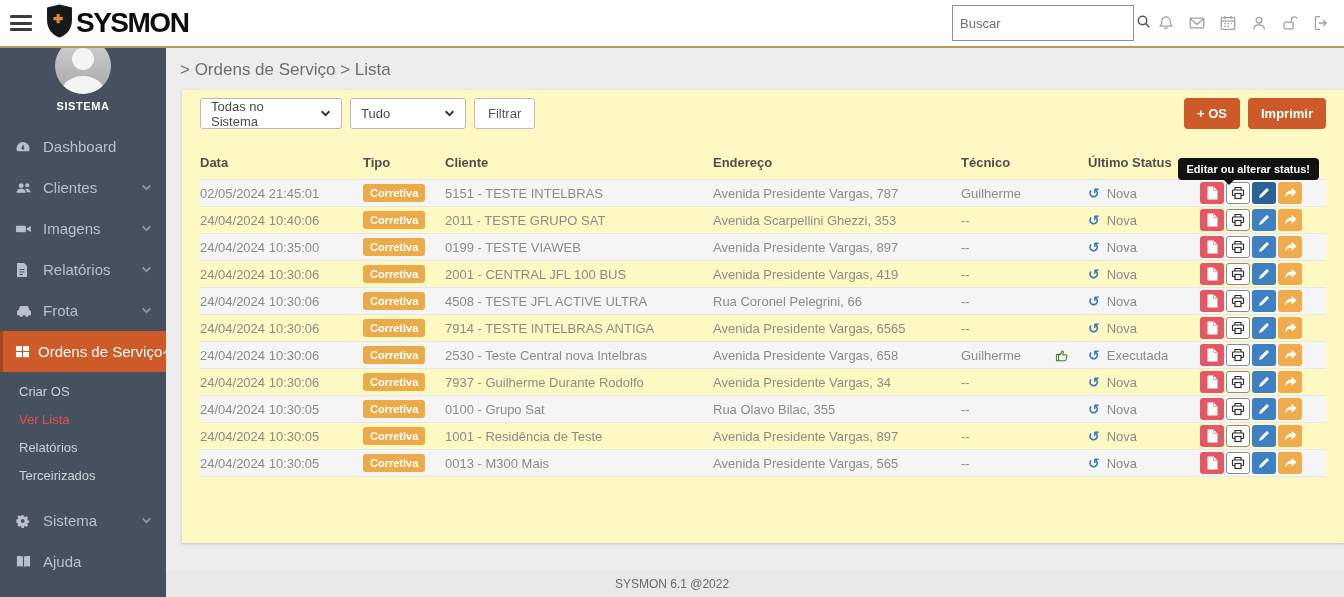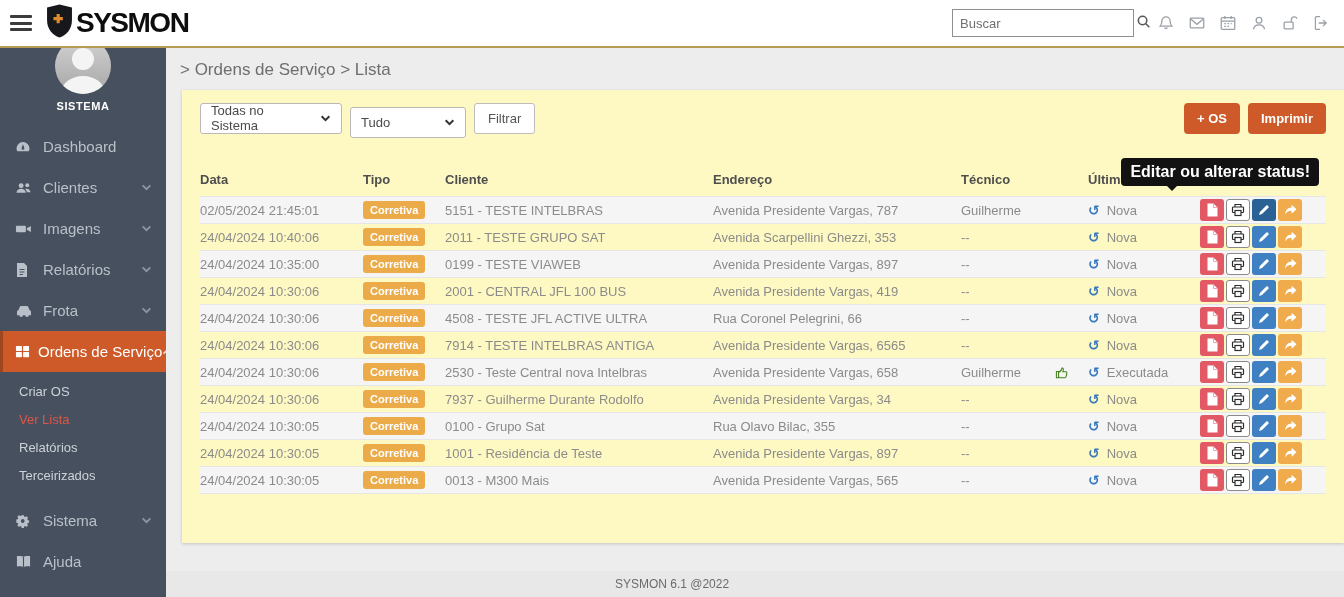--- a/index.html
+++ b/index.html
@@ -8,21 +8,21 @@
   #page { position:relative; width:1344px; height:597px; background:var(--page-bg,#ededed); overflow:hidden; }
 
   
   .topbar { position:absolute; top:0; left:0; width:100%; height:48px; background:#fff;
             border-bottom:2px solid var(--gold-line,#b79a55); display:flex; align-items:center; z-index:3; }
   .hamburger { width:22px; height:16px; margin:0 14px 0 10px; display:flex; flex-direction:column; justify-content:space-between; cursor:pointer; }
   .hamburger span { display:block; height:3px; background:#3c3c3c; border-radius:1px; }
   .logo { display:flex; align-items:center; gap:3px; }
   .logo-text { font-size:28px; font-weight:800; color:#0d0d0d; letter-spacing:-1.5px; }
   .topbar-right { margin-left:auto; display:flex; align-items:center; padding-right:8px; }
-  .search-box { display:flex; align-items:center; border:1px solid #8f8f8f; height:28px; width:182px; padding:0 7px; margin-right:16px; background:#fff; }
+  .search-box { display:flex; align-items:center; border:1px solid #8f8f8f; height:36px; width:182px; padding:0 7px; margin-right:16px; background:#fff; }
   .search-box input { border:none; outline:none; flex:1; font-size:13px; color:#555; background:transparent; }
   .search-box input::placeholder { color:#6f6f6f; }
   .hicon { width:31px; display:flex; justify-content:center; color:#9aa0a6; cursor:pointer; }
 
   
   .sidebar { position:absolute; top:48px; left:0; width:166px; bottom:0; background:var(--sidebar-bg,#47505e); z-index:4; overflow:hidden; }
   .profile { position:relative; height:56px; }
   .avatar { position:absolute; left:50%; top:-10px; transform:translateX(-50%); width:56px; height:56px; border-radius:50%;
             background:linear-gradient(#d2d2d2,#a6a6a6); overflow:hidden; }
   .avatar .head { position:absolute; left:50%; top:10px; transform:translateX(-50%); width:22px; height:22px; border-radius:50%; background:#f4f4f4; }
@@ -43,47 +43,47 @@
   
   .content { position:absolute; left:166px; top:50px; right:0; bottom:26px; }
   .breadcrumb { height:40px; display:flex; align-items:center; padding-left:14px; color:#6e6e6e; font-size:17px; }
   .card { position:absolute; left:16px; right:0; top:40px; height:453px; background:#fef9c3;
           box-shadow:0 1px 3px rgba(0,0,0,.18); padding:8px 18px 0; }
 
   .filter-row { display:flex; align-items:center; }
   .fselect { display:flex; align-items:center; justify-content:space-between; border:1px solid #b9b9b9; border-radius:3px;
              height:31px; padding:0 10px; font-size:13px; color:#4a4a4a; margin-right:8px; cursor:pointer; background:#fff; }
   .fselect .chevd { color:#333; display:flex; margin-left:10px; }
-  .fs1 { width:142px; } .fs2 { width:190px; } .fs3 { width:116px;margin-top:9px; }
+  .fs1 { width:142px; } .fs2 { width:190px; } .fs3 { width:116px; }
   .fbtn { border:1px solid #bdbdbd; border-radius:3px; height:31px; padding:0 13px; background:#fff; font-size:13px; color:#555; cursor:pointer; }
   .toolbar-right { margin-left:auto; display:flex; gap:8px;padding-left:8px; }
   .obtn { background:var(--accent-orange,#cd5a28); color:#fff; font-weight:bold; font-size:13px; height:31px; border-radius:4px;
           padding:0 13px; display:flex; align-items:center; border:none; cursor:pointer; }
 
-  table.os-table { width:100%; border-collapse:collapse; table-layout:fixed; margin-top:34px; font-size:13px; }
+  table.os-table { width:100%; border-collapse:collapse; table-layout:fixed; margin-top:26px; font-size:13px; }
   .os-table th { text-align:left; color:#4e4e4e; font-weight:bold; padding:0 0 9px; font-size:13px; white-space:nowrap; overflow:hidden; }
   .os-table td { color:#8b8b8b; height:27px; padding:0; border-top:1px solid #e6e6e6; white-space:nowrap; overflow:hidden; vertical-align:middle; }
   .os-table tbody tr:last-child td { border-bottom:1px solid #e6e6e6; }
   .os-table tbody tr:nth-child(odd) { background:#f5f5f5; }
   .badge { display:inline-block; background:var(--badge-orange,#ecab49); color:#fff; font-size:11px; font-weight:bold;
            padding:3px 7px; border-radius:3px; }
   .tec-wrap { display:flex; align-items:center; justify-content:space-between; padding-right:18px; }
   .thumb { display:flex; }
   .hist { color:var(--status-blue,#3a7abf); font-family:"DejaVu Sans",sans-serif; font-weight:bold; font-size:14px; margin-right:7px; cursor:pointer; }
   .c-act { text-align:left; }
   .abtn { display:inline-flex; align-items:center; justify-content:center; width:24px; height:22px; border-radius:3px;
           margin-right:2px; vertical-align:middle; cursor:pointer; }
   .abtn.pdf { background:var(--danger-red,#e25865); }
   .abtn.prn { background:#fff; border:1px solid #8a8a8a; }
   .abtn.edt { background:var(--primary-blue,#3f80c2); }
   .abtn.edt.hov { background:var(--primary-blue-dark,#2a6295); }
   .abtn.shr { background:var(--warning-orange,#efab4c); }
 
   
-  .tooltip { position:absolute; top:158px; right:25px; background:#121212; color:#fff; font-size:16px; font-weight:bold;
+  .tooltip { position:absolute; top:158px; right:25px; background:#121212; color:#fff; font-size:11px; font-weight:bold;
              padding:5px 9px; border-radius:4px; z-index:6; white-space:nowrap; }
   .tooltip::after { content:""; position:absolute; top:100%; left:46px; border:5px solid transparent; border-top-color:#121212; }
 
   
   .footer { position:absolute; left:0; right:0; bottom:0; height:26px; background:var(--footer-bg,#e8e8e8);
             display:flex; align-items:center; justify-content:center; font-size:12px; color:#6b6b6b; z-index:2; }
 </style>
 </head>
 <body>
 

